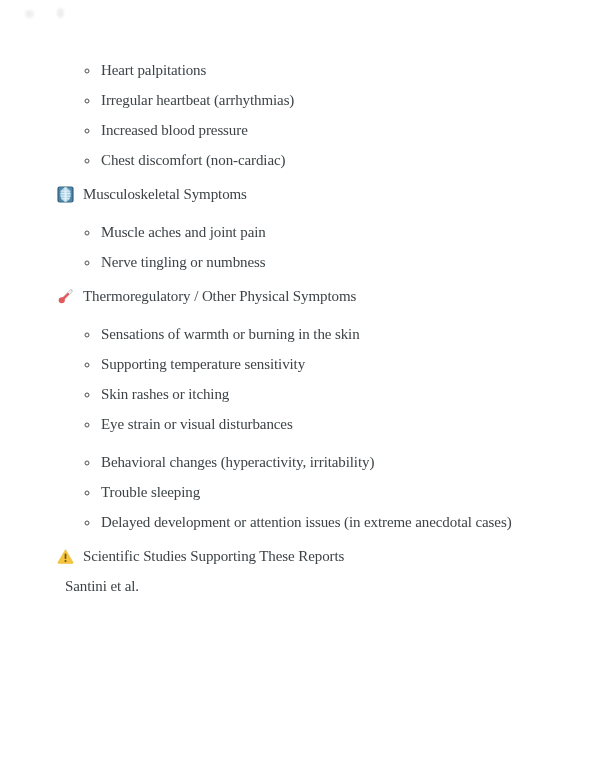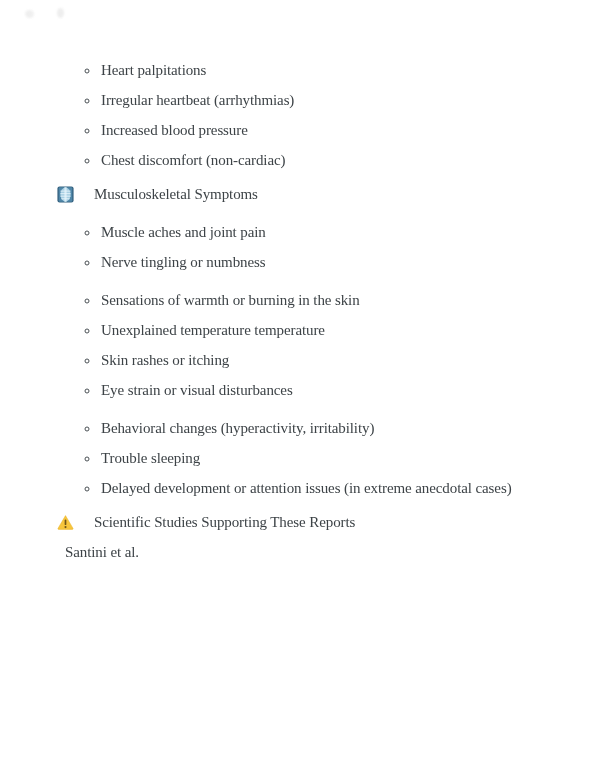--- a/index.html
+++ b/index.html
@@ -16,21 +16,21 @@
   }
   .doc {
     padding: 59px 57px 0 57px;
     box-sizing: border-box;
     width: 600px;
   }
   .doc-section { margin: 0; }
   .sec-heading {
     display: flex;
     align-items: center;
-    gap: 20px;
+    gap: 9px;
     line-height: 22px;
   }
   .emoji {
     width: 17px;
     height: 17px;
     display: inline-flex;
     flex: none;
   }
   .emoji svg { width: 17px; height: 17px; display: block; }
   .sym-list {
@@ -93,23 +93,34 @@
           </svg>
         </span>
         <span>Musculoskeletal Symptoms</span>
       </div>
       <ul class="sym-list">
         <li class="sym-item">Muscle aches and joint pain</li>
         <li class="sym-item">Nerve tingling or numbness</li>
       </ul>
     </section>
     <section class="doc-section">
+      <div class="sec-heading">
+        <span class="emoji">
+          <svg viewBox="0 0 20 20">
+            <line x1="6" y1="14" x2="16.5" y2="3.5" stroke="#c7cbd1" stroke-width="4.2" stroke-linecap="round"></line>
+            <line x1="6" y1="14" x2="15.8" y2="4.2" stroke="#f3f4f6" stroke-width="2.6" stroke-linecap="round"></line>
+            <line x1="6" y1="14" x2="13" y2="7" stroke="#e2595c" stroke-width="2.6" stroke-linecap="round"></line>
+            <circle cx="5.6" cy="14.4" r="3.6" fill="#e2595c"></circle>
+          </svg>
+        </span>
+        <span>Thermoregulatory / Other Physical Symptoms</span>
+      </div>
       <ul class="sym-list">
         <li class="sym-item">Sensations of warmth or burning in the skin</li>
-        <li class="sym-item">Unexplained temperature temperature</li>
+        <li class="sym-item">Supporting temperature sensitivity</li>
         <li class="sym-item">Skin rashes or itching</li>
         <li class="sym-item">Eye strain or visual disturbances</li>
       </ul>
     </section>
     <section class="doc-section">
       <ul class="sym-list">
         <li class="sym-item">Behavioral changes (hyperactivity, irritability)</li>
         <li class="sym-item">Trouble sleeping</li>
         <li class="sym-item">Delayed development or attention issues (in extreme anecdotal cases)</li>
       </ul>

